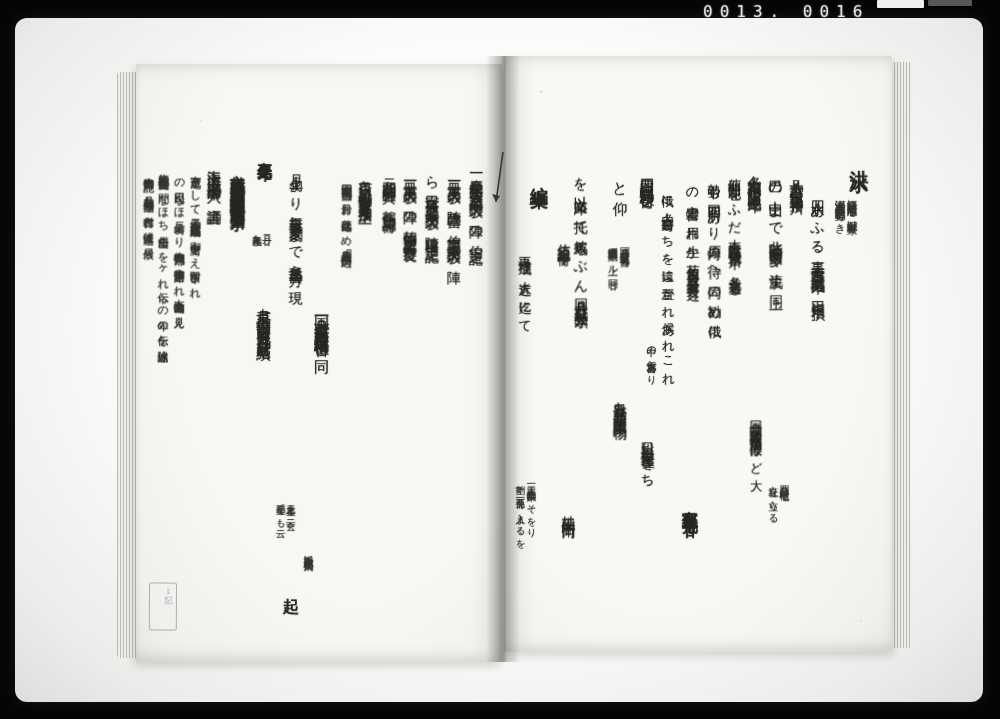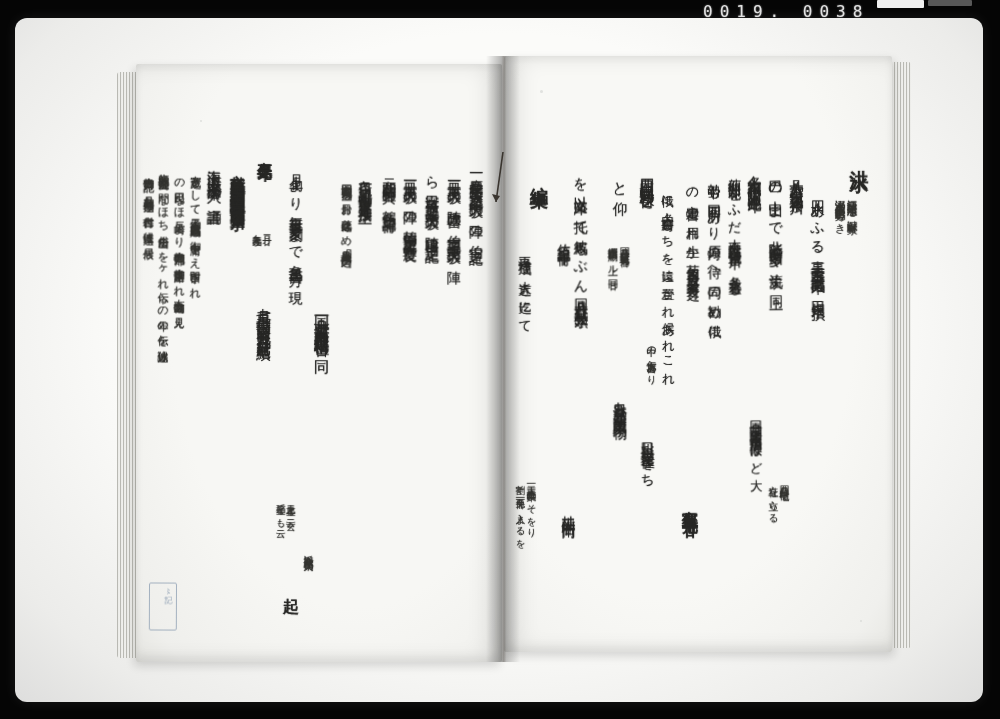--- a/index.html
+++ b/index.html
@@ -44,21 +44,21 @@
   #stamp{position:absolute;left:150px;top:584px;width:20px;height:42px;border:1px solid #8fa0b4;
        border-radius:2px;color:#8fa0b4;font-size:9px;writing-mode:vertical-rl;text-orientation:upright;
        padding:2px 3px;opacity:.8;filter:blur(.2px);}
   .dust{position:absolute;background:#caccc9;border-radius:50%;opacity:.5;}
 </style>
 </head>
 <body>
 
 <div id="stage">
 
-  <div id="counter">0019. 0038</div>
+  <div id="counter">0013. 0016</div>
   <div class="film-mark" style="left:877px;top:0;width:47px;height:8px;"></div>
   <div class="film-mark" style="left:928px;top:0;width:44px;height:6px;opacity:.55;background:#9a9a9a;"></div>
 
   <div id="mat"></div>
 
   <div id="edge-left" class="fore-edge"></div>
   <div id="edge-right" class="fore-edge"></div>
   <div id="page-left" class="page"></div>
   <div id="page-right" class="page"></div>
   <div id="gutter"></div>

